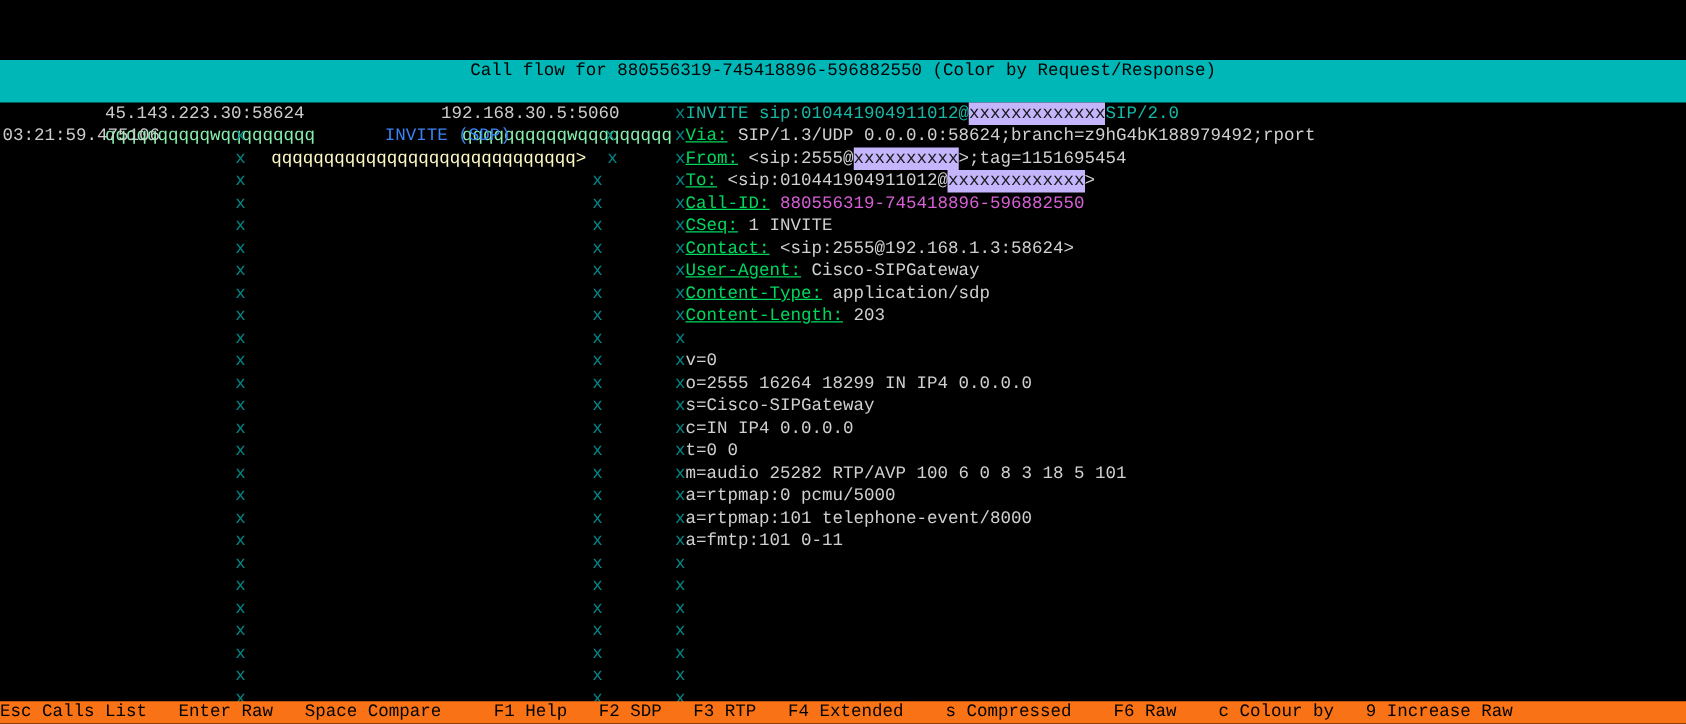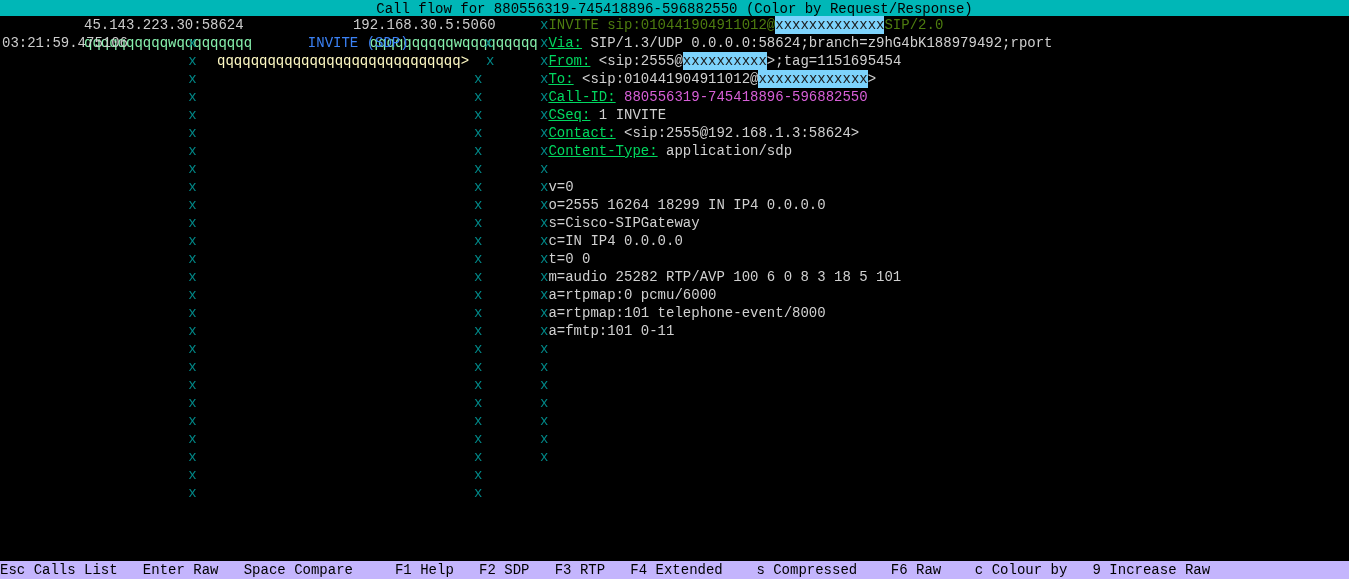--- a/index.html
+++ b/index.html
@@ -11,23 +11,24 @@
     line-height: 18px;
     width: 1349px;
     height: 579px;
     overflow: hidden;
     position: relative;
   }
   .title-bar {
     background: #00b7b7;
     color: #000;
     text-align: center;
-    height: 16px;
+    height: 34px;
     line-height: 18px;
     white-space: pre;
+    margin-top: 48px;
   }
   
   .main {
     position: relative;
     height: 543px;
   }
 
   .flow-col {
     position: absolute;
     left: 0;
@@ -60,28 +61,28 @@
     top: 0;
     right: 0;
   }
   .msg-line {
     height:18px;
     white-space: pre;
   }
   .x-cyan { color:#008787; }
   .hdr-green { color:#00d75f;text-decoration:underline; }
   .val-white { color:#d0d0d0; }
-  .invite-yellow { color:#4d7c0f; }
+  .invite-yellow { color:#14b8a6; }
   .callid-purple { color:#d75fd7; }
-  .redacted { background:#7dd3fc; color:#1a1a1a; display:inline-block; }
+  .redacted { background:#c4b5fd; color:#1a1a1a; display:inline-block; }
 
   .footer {
     position:absolute;
     bottom:0; left:0; right:0;
-    background:#c4b5fd;
+    background:#f97316;
     color:#000;
     height:18px;
     line-height:18px;
     white-space: pre;
   }
 </style>
 </head>
 <body>
 
 <div class="title-bar">Call flow for 880556319-745418896-596882550 (Color by Request/Response)</div>
@@ -122,29 +123,31 @@
   </div>
 
   <div class="msg-col">
     <div class="msg-line"><span class="x-cyan">x</span><span class="invite-yellow">INVITE sip:010441904911012@</span><span class="redacted">xxxxxxxxxxxxx</span><span class="invite-yellow">SIP/2.0</span></div>
     <div class="msg-line"><span class="x-cyan">x</span><span class="hdr-green">Via:</span><span class="val-white"> SIP/1.3/UDP 0.0.0.0:58624;branch=z9hG4bK188979492;rport</span></div>
     <div class="msg-line"><span class="x-cyan">x</span><span class="hdr-green">From:</span><span class="val-white"> &lt;sip:2555@</span><span class="redacted">xxxxxxxxxx</span><span class="val-white">&gt;;tag=1151695454</span></div>
     <div class="msg-line"><span class="x-cyan">x</span><span class="hdr-green">To:</span><span class="val-white"> &lt;sip:010441904911012@</span><span class="redacted">xxxxxxxxxxxxx</span><span class="val-white">&gt;</span></div>
     <div class="msg-line"><span class="x-cyan">x</span><span class="hdr-green">Call-ID:</span><span class="callid-purple"> 880556319-745418896-596882550</span></div>
     <div class="msg-line"><span class="x-cyan">x</span><span class="hdr-green">CSeq:</span><span class="val-white"> 1 INVITE</span></div>
     <div class="msg-line"><span class="x-cyan">x</span><span class="hdr-green">Contact:</span><span class="val-white"> &lt;sip:2555@192.168.1.3:58624&gt;</span></div>
+    <div class="msg-line"><span class="x-cyan">x</span><span class="hdr-green">User-Agent:</span><span class="val-white"> Cisco-SIPGateway</span></div>
     <div class="msg-line"><span class="x-cyan">x</span><span class="hdr-green">Content-Type:</span><span class="val-white"> application/sdp</span></div>
+    <div class="msg-line"><span class="x-cyan">x</span><span class="hdr-green">Content-Length:</span><span class="val-white"> 203</span></div>
     <div class="msg-line"><span class="x-cyan">x</span></div>
     <div class="msg-line"><span class="x-cyan">x</span><span class="val-white">v=0</span></div>
     <div class="msg-line"><span class="x-cyan">x</span><span class="val-white">o=2555 16264 18299 IN IP4 0.0.0.0</span></div>
     <div class="msg-line"><span class="x-cyan">x</span><span class="val-white">s=Cisco-SIPGateway</span></div>
     <div class="msg-line"><span class="x-cyan">x</span><span class="val-white">c=IN IP4 0.0.0.0</span></div>
     <div class="msg-line"><span class="x-cyan">x</span><span class="val-white">t=0 0</span></div>
     <div class="msg-line"><span class="x-cyan">x</span><span class="val-white">m=audio 25282 RTP/AVP 100 6 0 8 3 18 5 101</span></div>
-    <div class="msg-line"><span class="x-cyan">x</span><span class="val-white">a=rtpmap:0 pcmu/6000</span></div>
+    <div class="msg-line"><span class="x-cyan">x</span><span class="val-white">a=rtpmap:0 pcmu/5000</span></div>
     <div class="msg-line"><span class="x-cyan">x</span><span class="val-white">a=rtpmap:101 telephone-event/8000</span></div>
     <div class="msg-line"><span class="x-cyan">x</span><span class="val-white">a=fmtp:101 0-11</span></div>
     <div class="msg-line"><span class="x-cyan">x</span></div>
     <div class="msg-line"><span class="x-cyan">x</span></div>
     <div class="msg-line"><span class="x-cyan">x</span></div>
     <div class="msg-line"><span class="x-cyan">x</span></div>
     <div class="msg-line"><span class="x-cyan">x</span></div>
     <div class="msg-line"><span class="x-cyan">x</span></div>
     <div class="msg-line"><span class="x-cyan">x</span></div>
   </div>

